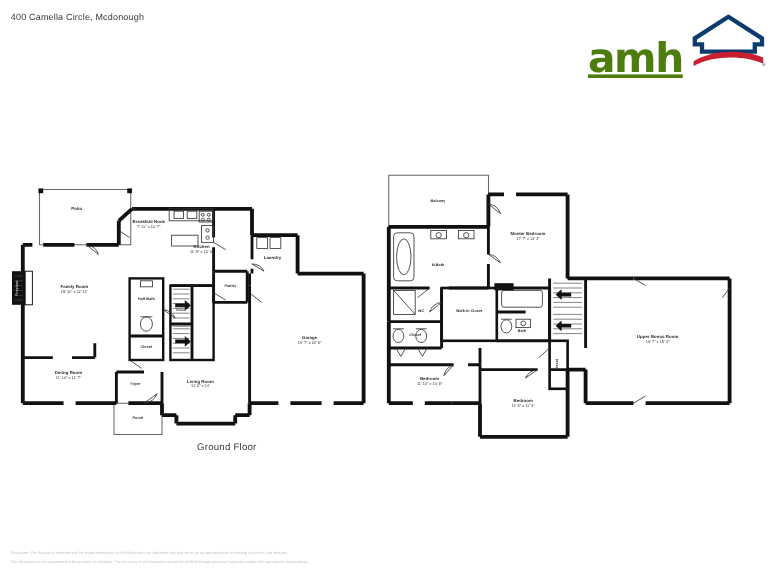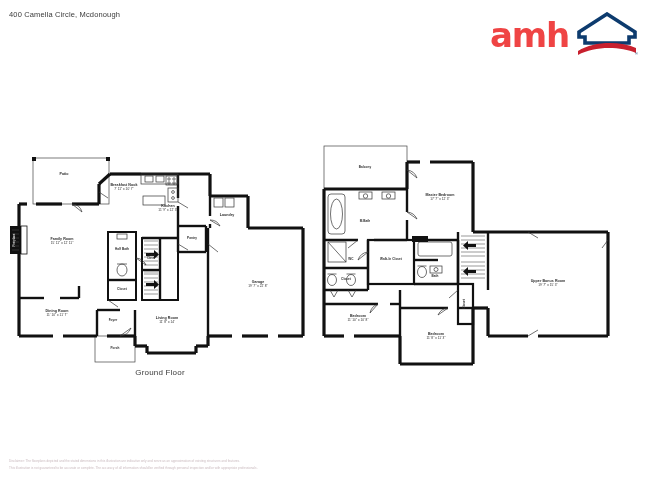--- a/index.html
+++ b/index.html
@@ -33,27 +33,28 @@
   }
 
   
   #logo {
     position: absolute;
     right: 12px; top: 12px;
     width: 148px; height: 46px;
   }
   #logo-wordmark {
     position: absolute;
-    left: 0; top: 6px;
+    left: 0; top: 20px;
     font-size: 34px;
     font-weight: bold;
     letter-spacing: -1.2px;
     line-height: 34px;
-    color: #ef4444;
+    color: #4d7c0f;
     font-family: "DejaVu Sans", sans-serif;
+    text-decoration: underline;
   }
   #logo-mark {
     position: absolute;
     right: 0; top: 0;
     width: 62px; height: 44px;
   }
   #logo-tm {
     position: absolute;
     right: 0px; bottom: 2px;
     font-size: 4px;
@@ -75,21 +76,21 @@
   #floor-first  { left: 318px; width: 332px; }
 
   .floor-caption {
     position: absolute;
     width: 100%;
     text-align: center;
     font-size: 8px;
     color: #3a3a3a;
     letter-spacing: 0.2px;
   }
-  #floor-ground .floor-caption { top: 228px; }
+  #floor-ground .floor-caption { top: 228px; margin-left: 29px; }
   #floor-first  .floor-caption { top: 228px; }
 
   svg.planvec {
     position: absolute;
     left: 0; top: 0;
     display: block;
   }
 
   
   .room {

